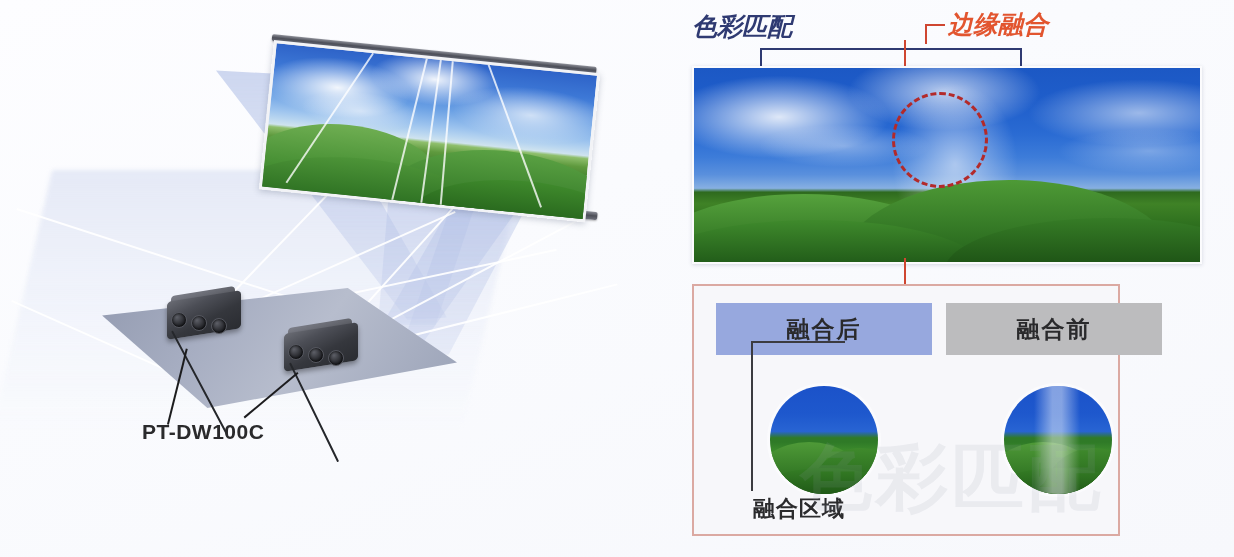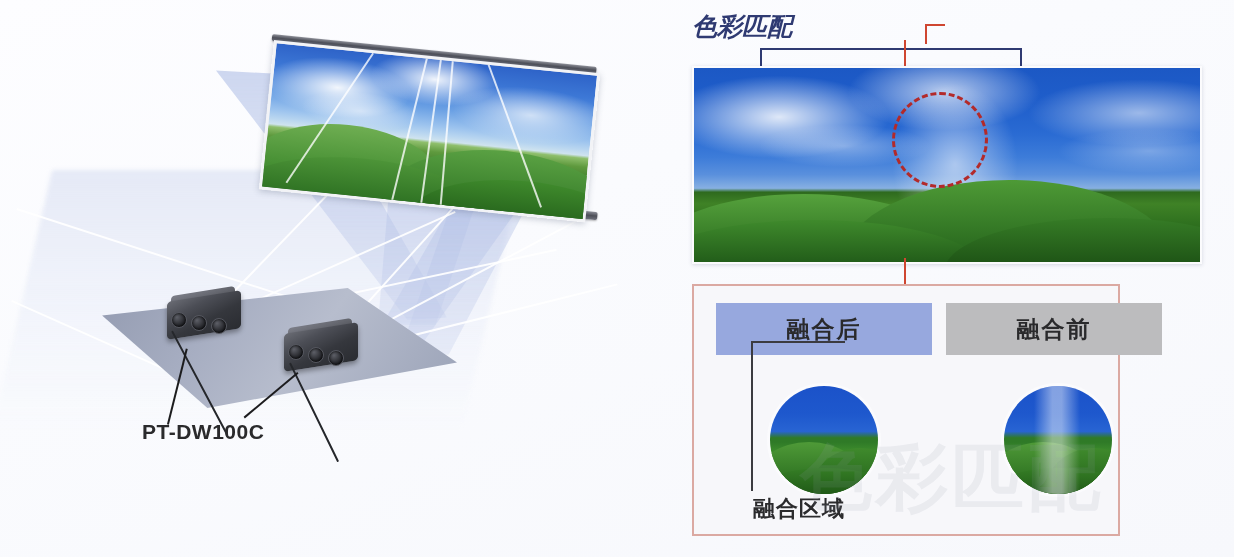--- a/index.html
+++ b/index.html
@@ -383,20 +383,21 @@
 
     <div class="leader-line" style="left:175px; top:348px; width:78px; transform:rotate(104deg);"></div>
     <div class="leader-line" style="left:286px; top:372px; width:70px; transform:rotate(140deg);"></div>
 
     <div id="pt-label">PT-DW100C</div>
   </div>
 
   <div id="right-panel">
 
     <div class="heading" id="heading-color-match">色彩匹配</div>
+    <div class="heading" id="heading-edge-blend">边缘融合</div>
 
     <div class="navy-line" style="left:100px; top:48px; width:262px; height:2px;"></div>
     <div class="navy-line" style="left:100px; top:48px; width:2px; height:42px;"></div>
     <div class="navy-line" style="left:360px; top:48px; width:2px; height:42px;"></div>
     <div class="dot navy" style="left:97px; top:88px;"></div>
     <div class="dot navy" style="left:357px; top:88px;"></div>
 
     <div class="red-line" style="left:265px; top:24px; width:20px; height:2px;"></div>
     <div class="red-line" style="left:265px; top:24px; width:2px; height:20px;"></div>
     <div class="red-line" style="left:244px; top:40px; width:2px; height:50px;"></div>

